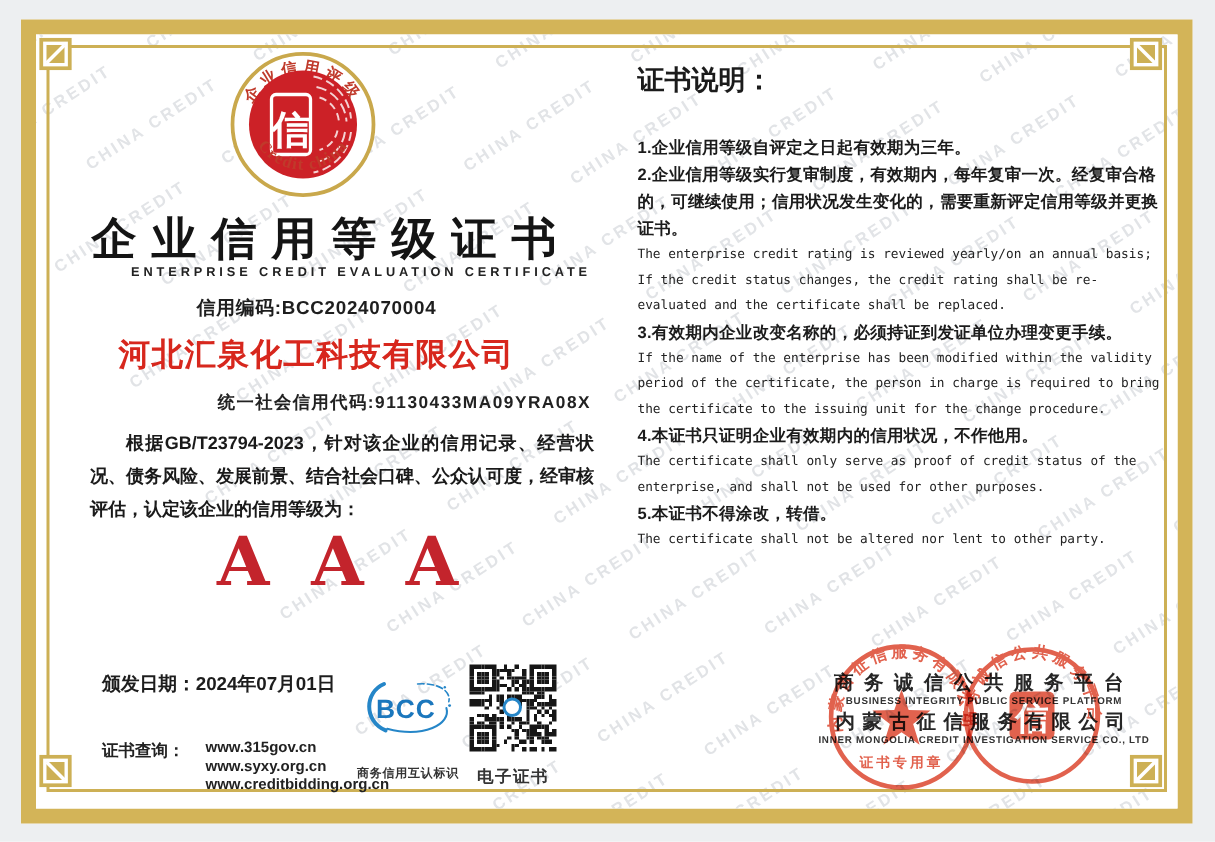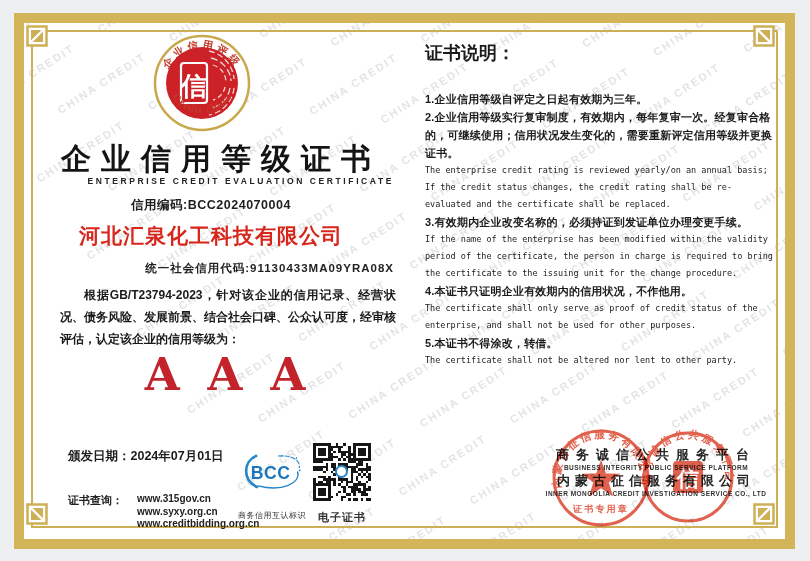--- a/index.html
+++ b/index.html
@@ -49,21 +49,21 @@
 
   .dates{position:absolute;left:44px;top:425px;color:#1d1d1d;}
   .date-row{font-size:12.5px;font-weight:bold;margin-bottom:9px;white-space:nowrap;}
   .query{position:absolute;left:44px;top:470px;display:flex;color:#222;}
   .query-label{font-size:11px;font-weight:bold;}
   .query-urls{margin-left:14px;}
   .query-url{font-size:10px;font-weight:bold;line-height:12.5px;}
 
   .bcc-logo{position:absolute;left:216px;top:428px;width:64px;height:42px;}
   .bcc-caption{position:absolute;left:204px;top:487px;width:88px;text-align:center;
-    font-size:8px;font-weight:normal;color:#333;letter-spacing:0.5px;white-space:nowrap;}
+    font-size:8px;font-weight:bold;color:#333;letter-spacing:0.5px;white-space:nowrap;}
   .qr{position:absolute;left:289px;top:420px;width:58px;height:58px;background:#fff;
     display:grid;grid-template-columns:repeat(23,1fr);grid-auto-rows:1fr;}
   .qr div.on{background:#161616;}
   .qr-center{position:absolute;left:311px;top:442px;width:13px;height:13px;border-radius:50%;
     background:#fff;border:2px solid #2586c8;box-sizing:border-box;}
   .qr-caption{position:absolute;left:292px;top:487px;width:52px;text-align:center;
     font-size:11px;font-weight:bold;color:#333;letter-spacing:1px;white-space:nowrap;}
 
   
   .notes{position:absolute;left:401px;top:18px;width:352px;color:#1b1b1b;}

